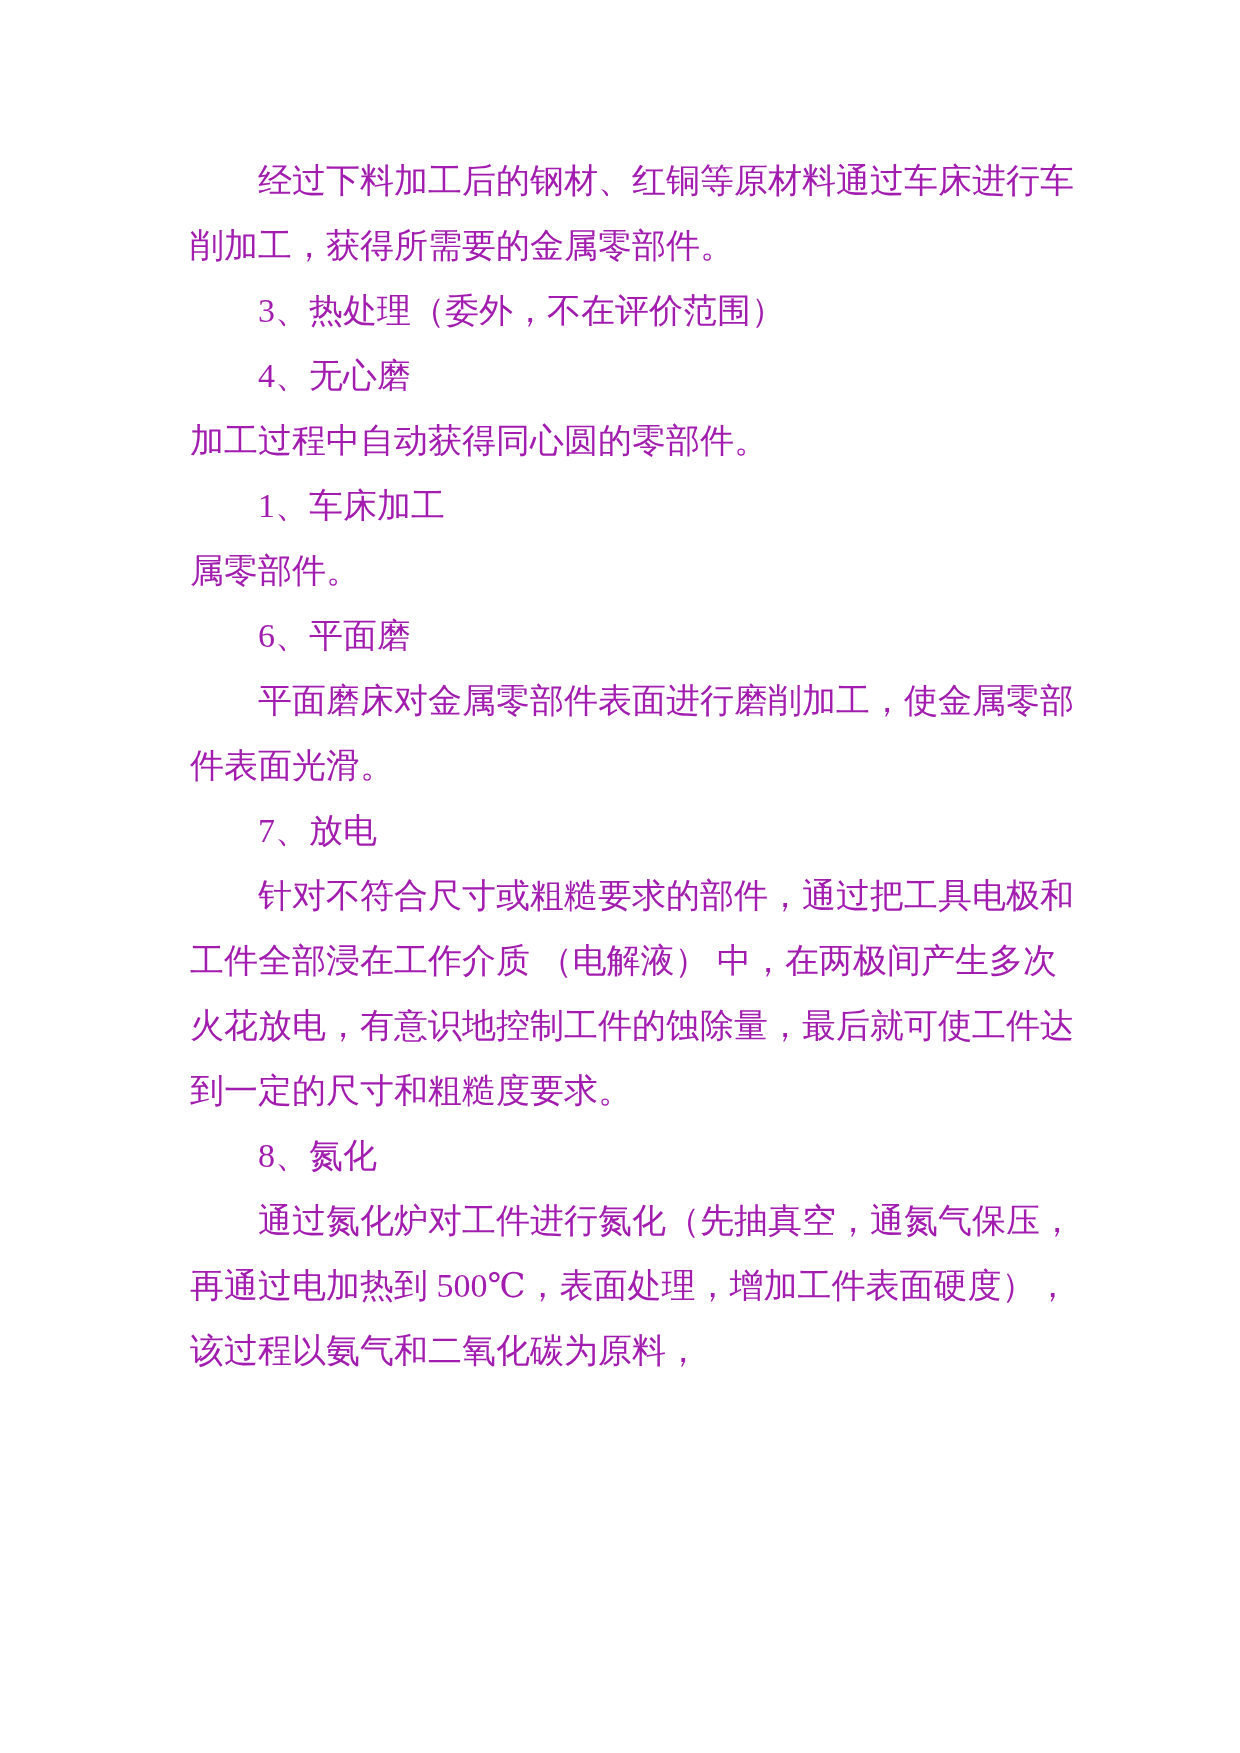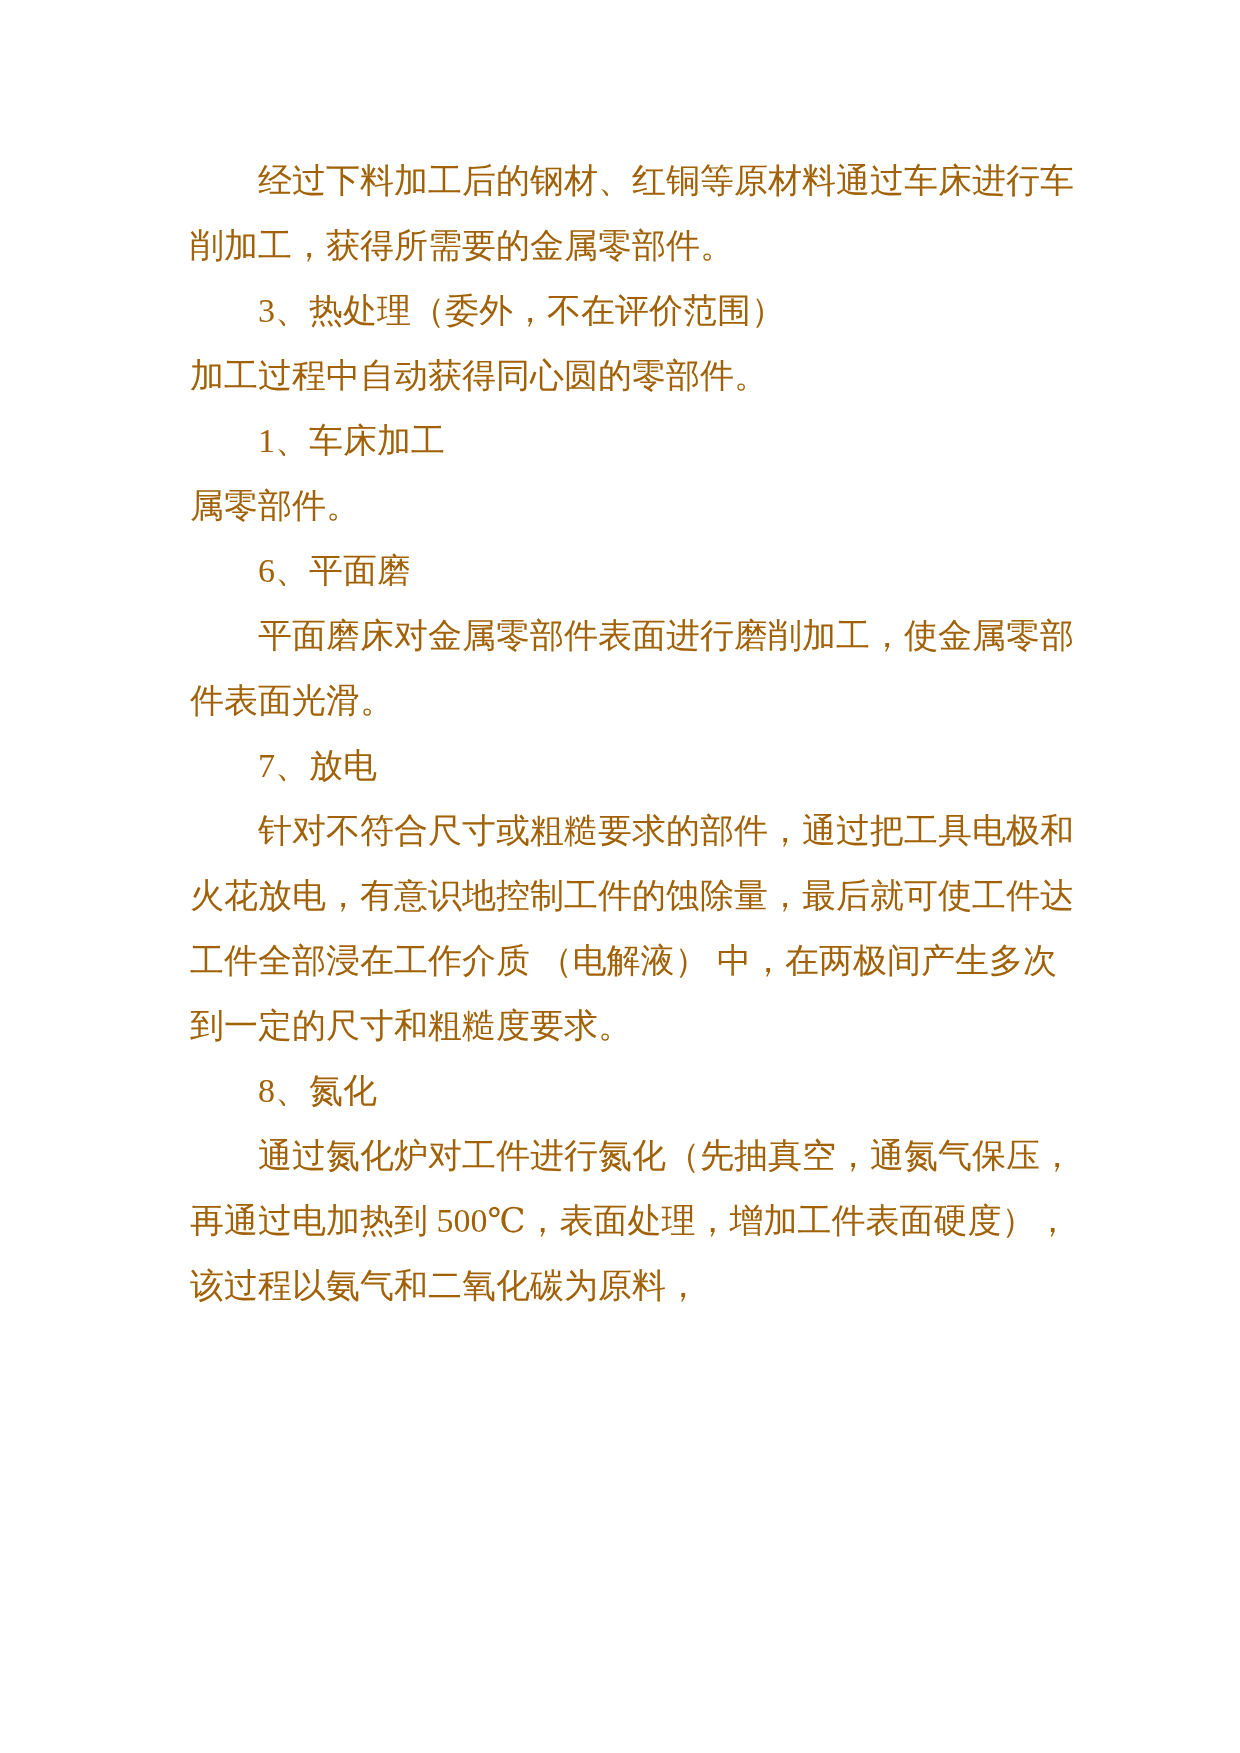--- a/index.html
+++ b/index.html
@@ -21,43 +21,44 @@
     left: 190px;
     top: 148px;
     width: 862px;
   }
   .line {
     height: 65px;
     line-height: 65px;
     font-size: 34px;
     letter-spacing: 0px;
     white-space: pre;
-    color: #a16207;
+    color: #a21caf;
   }
   .line.indent {
     padding-left: 68px; 
   }
 </style>
 </head>
 <body>
 
 <div class="page">
   <div class="doc-body">
       <div class="line indent">经过下料加工后的钢材、红铜等原材料通过车床进行车</div>
       <div class="line">削加工，获得所需要的金属零部件。</div>
       <div class="line indent">3、热处理（委外，不在评价范围）</div>
+      <div class="line indent">4、无心磨</div>
       <div class="line">加工过程中自动获得同心圆的零部件。</div>
       <div class="line indent">1、车床加工</div>
       <div class="line">属零部件。</div>
       <div class="line indent">6、平面磨</div>
       <div class="line indent">平面磨床对金属零部件表面进行磨削加工，使金属零部</div>
       <div class="line">件表面光滑。</div>
       <div class="line indent">7、放电</div>
       <div class="line indent">针对不符合尺寸或粗糙要求的部件，通过把工具电极和</div>
+      <div class="line">工件全部浸在工作介质 （电解液） 中，在两极间产生多次</div>
       <div class="line">火花放电，有意识地控制工件的蚀除量，最后就可使工件达</div>
-      <div class="line">工件全部浸在工作介质 （电解液） 中，在两极间产生多次</div>
       <div class="line">到一定的尺寸和粗糙度要求。</div>
       <div class="line indent">8、氮化</div>
       <div class="line indent">通过氮化炉对工件进行氮化（先抽真空，通氮气保压，</div>
       <div class="line">再通过电加热到 500℃，表面处理，增加工件表面硬度），</div>
       <div class="line">该过程以氨气和二氧化碳为原料，</div>
     </div>
 </div>
 
 </body></html>

